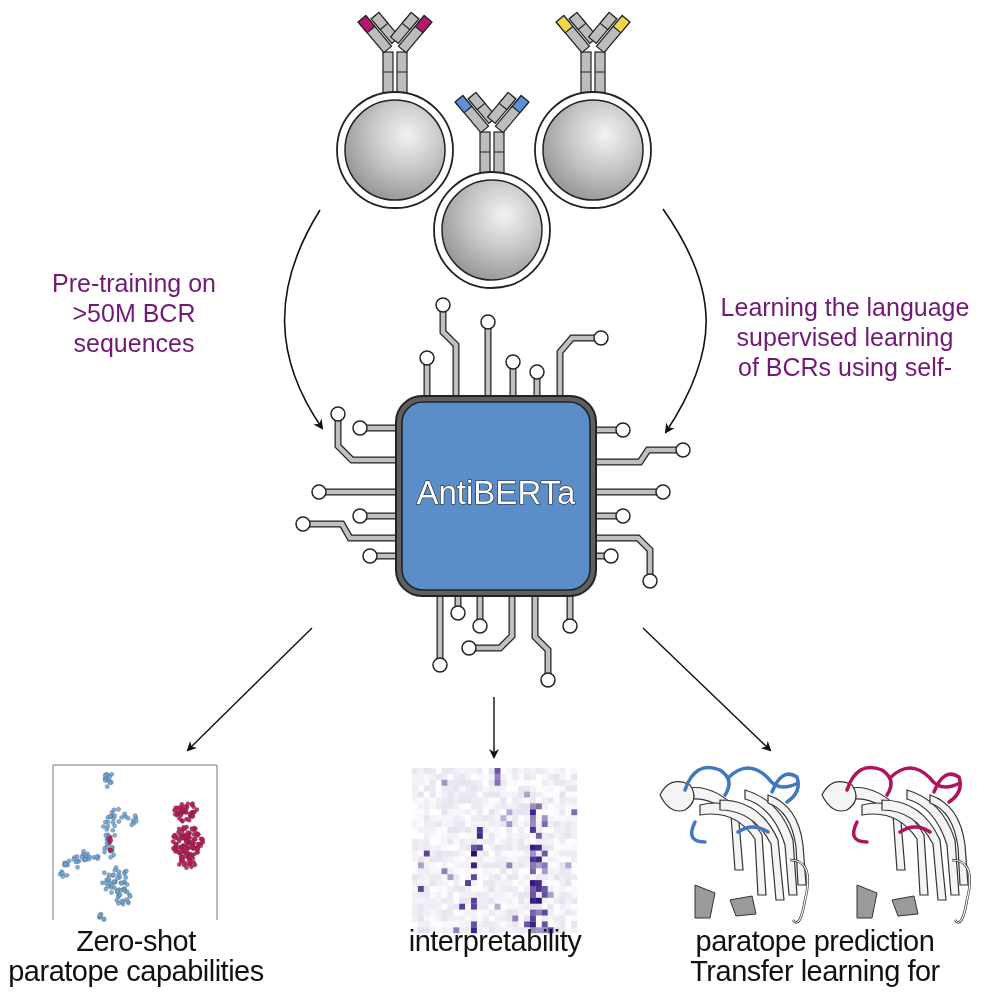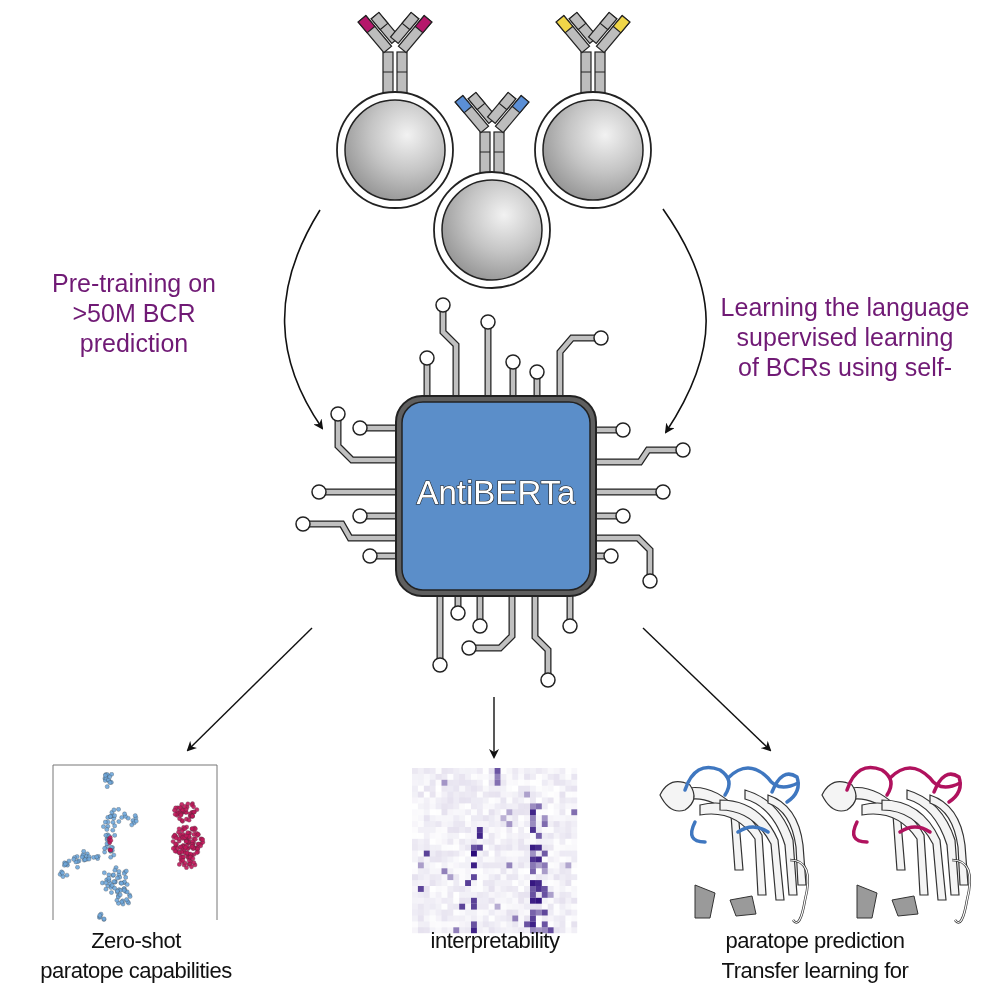--- a/index.html
+++ b/index.html
@@ -1,18 +1,18 @@
 <!DOCTYPE html>
 <html><head>
 <meta charset="utf-8">
 <style>
   html, body { margin:0; padding:0; background:#fff; }
   body { width:996px; height:996px; position:relative; overflow:hidden; font-family:"Liberation Sans", sans-serif; color:#111; }
   .side-label { position:absolute; font-size:25px; line-height:30px; text-align:center; color:#701a75; }
-  .bottom-label { position:absolute; font-size:22px; line-height:30px; text-align:center; color:#111; letter-spacing:-0.5px; }
+  .bottom-label { position:absolute; font-size:29px; line-height:30px; text-align:center; color:#111; letter-spacing:-0.5px; }
   .chip-text { font-family:"Liberation Sans", sans-serif; font-size:33px; fill:#fff; stroke:#222; stroke-width:1.2px; paint-order:stroke; }
   svg { position:absolute; left:0; top:0; }
 </style>
 </head>
 <body>
 
 <svg width="996" height="996" viewBox="0 0 996 996">
   <defs>
     <radialGradient id="cellGrad" cx="0.62" cy="0.35" r="0.75">
       <stop offset="0" stop-color="#f2f2f2"></stop>
@@ -1344,21 +1344,21 @@
       <path d="M890,778 q20,-20 40,0 q10,15 30,5" fill="none" stroke="#b0125e" stroke-width="3.5" stroke-linecap="round"></path>
       <path d="M934,792 q10,-25 25,-15 q5,15 -10,25" fill="none" stroke="#b0125e" stroke-width="3.5" stroke-linecap="round"></path>
       <path d="M857,822 q-10,20 10,20" fill="none" stroke="#b0125e" stroke-width="3.5" stroke-linecap="round"></path>
       <path d="M900,832 q15,-10 30,0" fill="none" stroke="#b0125e" stroke-width="3.5" stroke-linecap="round"></path>
     </g>
 </svg>
 
 <div class="side-label" style="left:28px; top:268px; width:212px;">
   <div>Pre-training on</div>
   <div>&gt;50M BCR</div>
-  <div>prediction</div>
+  <div>sequences</div>
 </div>
 
 <div class="side-label" style="left:700px; top:268px; width:290px;margin-top:24px;">
   <div>Learning the language</div>
   <div>supervised learning</div>
   <div>of BCRs using self-</div>
 </div>
 
 <div class="bottom-label" style="left:0px; top:926px; width:272px;">
   <div>Zero-shot</div>

